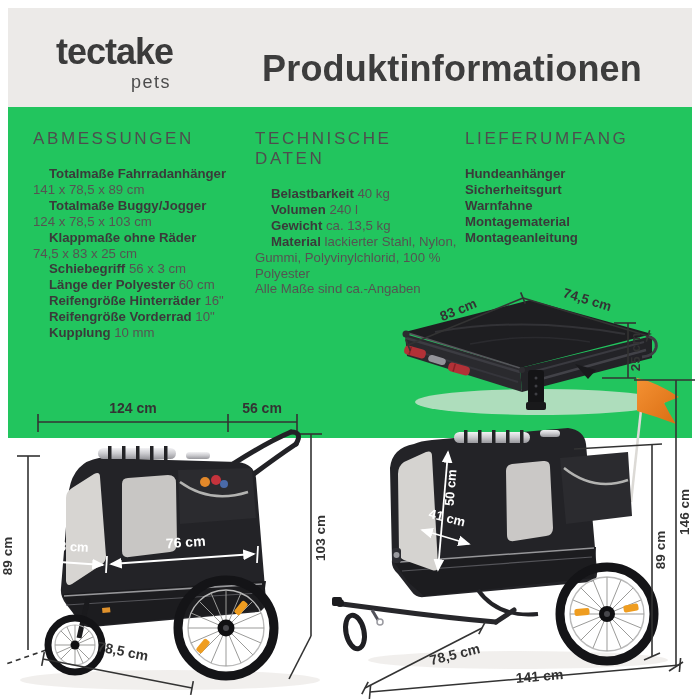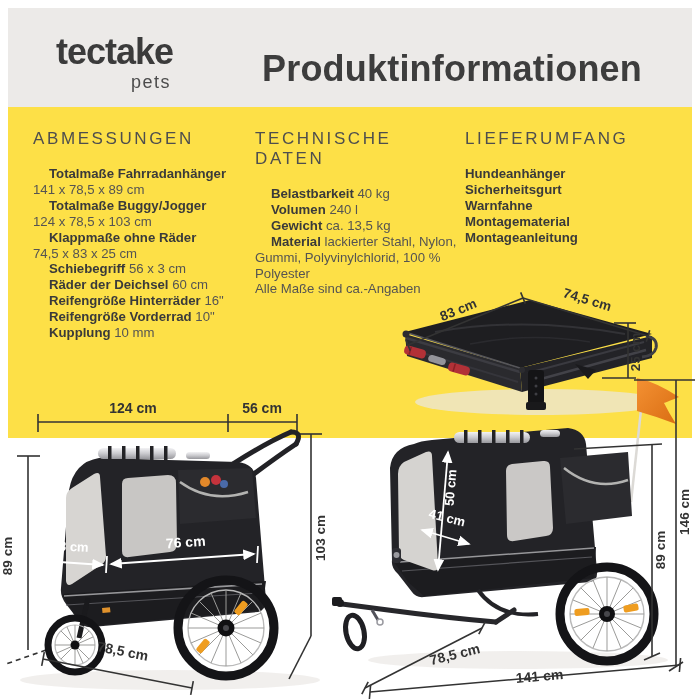--- a/index.html
+++ b/index.html
@@ -1,19 +1,19 @@
 <!DOCTYPE html>
 <html><head>
 <meta charset="utf-8">
 <style>
   html,body { margin:0; padding:0; background:#fff; }
   .page { position:relative; width:700px; height:700px; background:#ffffff; overflow:hidden;
           font-family:"Liberation Sans",sans-serif; }
   .header-band { position:absolute; left:8px; top:8px; width:684px; height:99px; background:#eceae8; }
-  .content-band { position:absolute; left:8px; top:107px; width:684px; height:331px; background:#fde047; }
+  .content-band { position:absolute; left:8px; top:107px; width:684px; height:331px; background:#22c55e; }
 
   .brand { position:absolute; left:48px; top:26px; display:flex; flex-direction:column; align-items:flex-end; }
   .brand-main { font-size:36px; font-weight:700; color:#3b3b3b; letter-spacing:-1px; line-height:1; }
   .brand-sub  { font-size:18px; font-weight:400; color:#4c4c4c; letter-spacing:1.5px; margin-top:2px; margin-right:2px; }
   .page-title { position:absolute; left:254px; top:40px; font-size:36px; font-weight:700; color:#3d3d3d; letter-spacing:0.2px; }
 
   .col { position:absolute; top:22px; }
   .col h2 { font-size:17px; font-weight:500; letter-spacing:2.6px; color:#4e4e4e; margin:0 0 17px 0; }
   .spec { font-size:13.2px; line-height:15.9px; color:#555452; }
   .spec .b, .bold-item { font-weight:700; color:#3a3a3a;margin-left:16px; }
@@ -46,21 +46,21 @@
     <div class="col" style="left:25px; width:218px;">
       <h2>ABMESSUNGEN</h2>
       <div class="spec">
         <div class="b">Totalmaße Fahrradanhänger</div>
         <div>141 x 78,5 x 89 cm</div>
         <div class="b">Totalmaße Buggy/Jogger</div>
         <div>124 x 78,5 x 103 cm</div>
         <div class="b">Klappmaße ohne Räder</div>
         <div>74,5 x 83 x 25 cm</div>
         <div><span class="b">Schiebegriff</span> <span>56 x 3 cm</span></div>
-        <div><span class="b">Räder der Deichsel</span> <span>60 cm</span></div>
+        <div><span class="b">Länge der Polyester</span> <span>60 cm</span></div>
         <div><span class="b">Reifengröße Hinterräder</span> <span>16"</span></div>
         <div><span class="b">Reifengröße Vorderrad</span> <span>10"</span></div>
         <div><span class="b">Kupplung</span> <span>10 mm</span></div>
       </div>
     </div>
 
     <div class="col" style="left:247px; width:212px;">
       <h2>TECHNISCHE DATEN</h2>
       <div class="spec">
         <div><span class="b">Belastbarkeit</span> <span>40 kg</span></div>

